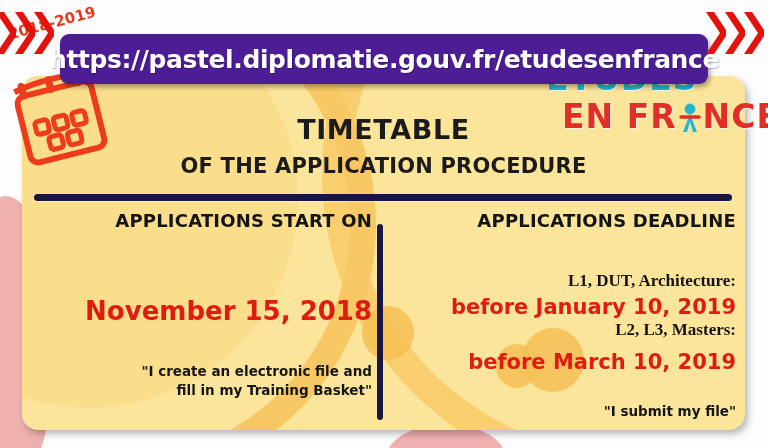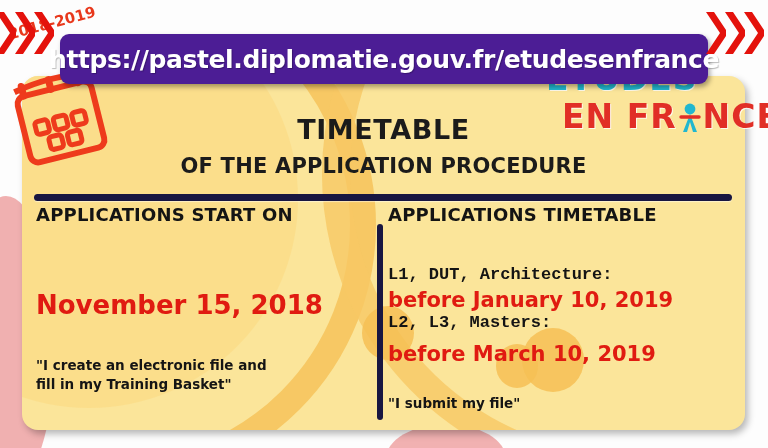--- a/index.html
+++ b/index.html
@@ -101,39 +101,39 @@
     position:absolute;left:12px;top:118px;width:698px;height:7px;
     background:#181641;border-radius:4px;z-index:21;
     box-shadow:0 1px 1px rgba(255,255,255,.5);
   }
   .vrule{
     position:absolute;left:355px;top:148px;width:6px;height:196px;
     background:#181641;border-radius:4px;z-index:21;
   }
 
   
-  .col{position:absolute;top:128px;z-index:22;text-align:left;}
+  .col{position:absolute;top:134px;z-index:22;text-align:right;}
   .col-left{left:14px;width:336px;}
   .col-right{left:366px;width:348px;}
   .col-head{
     font-family:"DejaVu Sans", sans-serif;
     font-weight:bold;font-size:18px;color:#141414;letter-spacing:.2px;
   }
   .big-red{
     font-family:"DejaVu Sans", sans-serif;
     font-weight:bold;color:#e01b11;white-space:nowrap;
   }
   .left-date{font-size:26px;margin-top:65px;}
   .note{
     font-family:"DejaVu Sans", sans-serif;
     font-weight:bold;font-size:13.5px;color:#151515;line-height:1.38;
   }
   .left-note{margin-top:36px;}
   .r-label{
-    font-family:Liberation Mono, monospace;
+    font-family:Liberation Serif, serif;
     font-weight:bold;font-size:17px;color:#141414;
   }
   .r-l1{margin-top:40px;}
   .r-d1{font-size:21px;margin-top:4px;}
   .r-l2{margin-top:1px;}
   .r-d2{font-size:21px;margin-top:10px;}
   .r-note{margin-top:28px;}
 
   
   .calendar{
@@ -221,21 +221,21 @@
     <div class="col col-left">
       <div class="col-head">APPLICATIONS START ON</div>
       <div class="big-red left-date">November 15, 2018</div>
       <div class="note left-note">
         <div>"I create an electronic file and</div>
         <div>fill in my Training Basket"</div>
       </div>
     </div>
 
     <div class="col col-right">
-      <div class="col-head">APPLICATIONS TIMETABLE</div>
+      <div class="col-head">APPLICATIONS DEADLINE</div>
       <div class="r-label r-l1">L1, DUT, Architecture:</div>
       <div class="big-red r-d1">before January 10, 2019</div>
       <div class="r-label r-l2">L2, L3, Masters:</div>
       <div class="big-red r-d2">before  March 10, 2019</div>
       <div class="note r-note">"I submit my file"</div>
     </div>
   </div>
 
   <div class="calendar">
     <svg width="104" height="104" viewBox="0 0 104 104">

